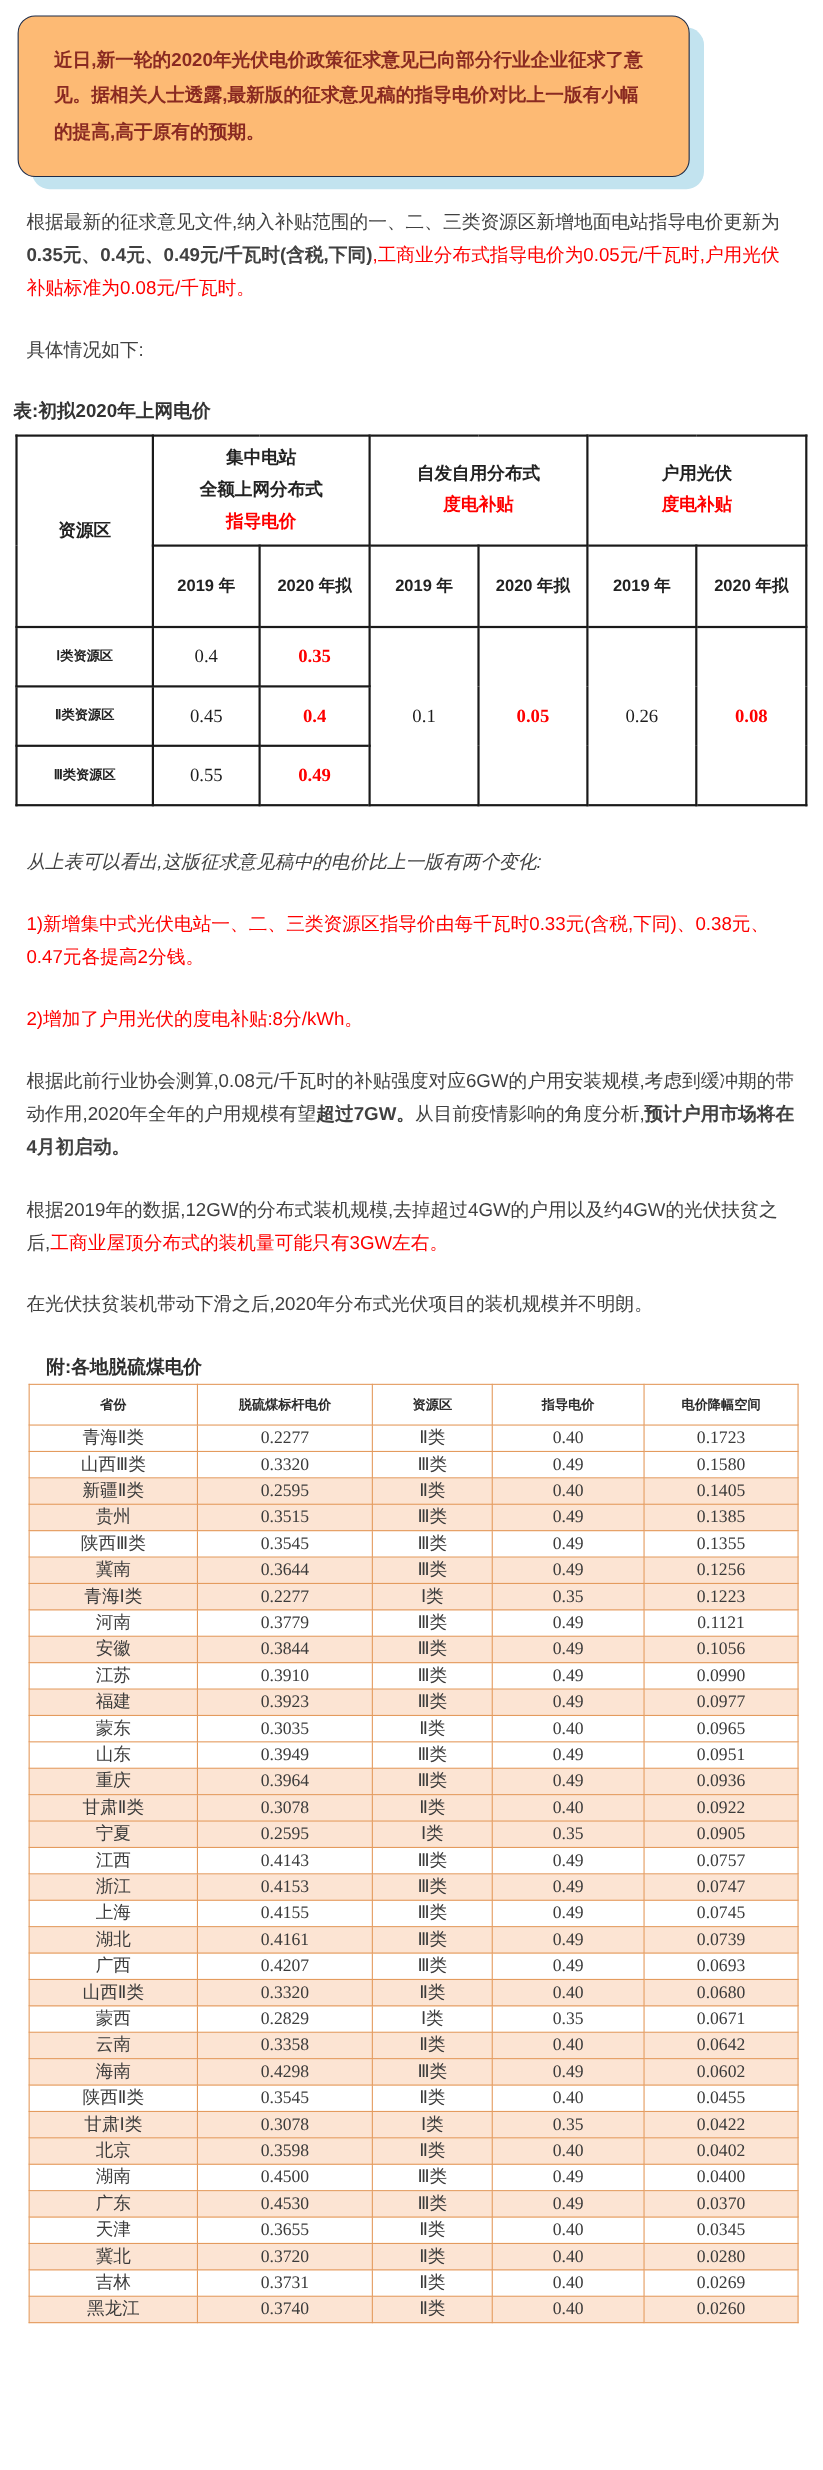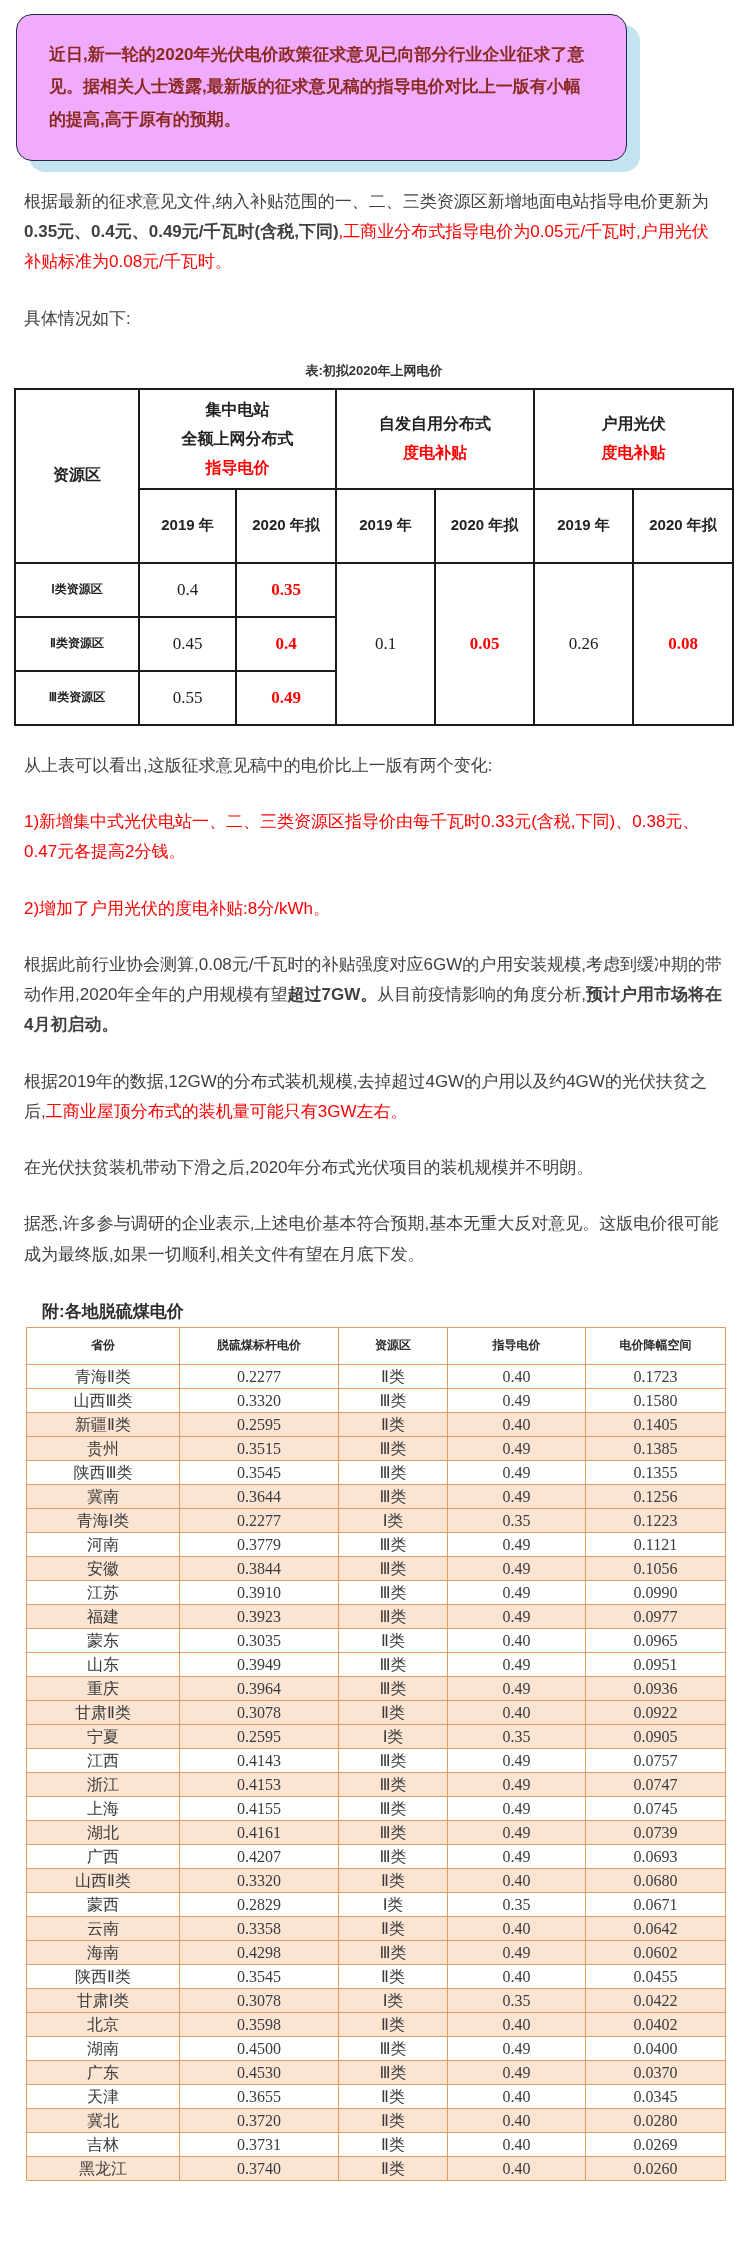--- a/index.html
+++ b/index.html
@@ -1,31 +1,31 @@
 <!DOCTYPE html>
 <html><head>
 <meta charset="utf-8">
 <style>
   html,body{margin:0;padding:0;background:#ffffff;}
   body{width:748px;font-family:"Liberation Sans",sans-serif;color:#404040;}
   .page{width:748px;height:2245px;overflow:hidden;background:#fff;box-sizing:border-box;padding:14px 12px 0 12px;}
 
   
   .callout{box-sizing:border-box;width:611px;margin-left:4px;border:1px solid #1d2b47;border-radius:16px;
-    background:#f0abfc;box-shadow:13px 11px 0 0 #c2e3ef;padding:24px 32px;
+    background:#fdba74;box-shadow:13px 11px 0 0 #c2e3ef;padding:24px 32px;
     font-size:17px;font-weight:700;line-height:1.9;color:#8a2a22;}
 
   
   .para{margin:26px 12px;font-size:17px;line-height:1.78;color:#404040;}
   .seg-normal{color:#404040;}
   .seg-red{color:#fe0000;}
   .seg-red-bold{color:#404040;font-weight:700;}
 
   
-  .t1-title{margin:20px 0 6px 0;text-align:center;font-size:13px;font-weight:700;color:#333;line-height:1.7;}
+  .t1-title{margin:20px 0 6px 0;text-align:left;font-size:17px;font-weight:700;color:#333;line-height:1.7;}
 
   
   table.t1{border-collapse:collapse;margin:0 auto;width:718px;table-layout:fixed;}
   table.t1 th,table.t1 td{border:2px solid #1a1a1a;text-align:center;vertical-align:middle;padding:0;}
   table.t1 .corner{font-size:16px;font-weight:700;color:#222;width:124px;}
   .grp{display:flex;flex-direction:column;justify-content:center;gap:9px;padding:10px 0;}
   .grp .l-black{font-size:16px;font-weight:700;color:#222;line-height:1.25;}
   .grp .l-red{font-size:16px;font-weight:700;color:#fe0000;line-height:1.25;}
   table.t1 .yr{height:72px;font-size:15px;font-weight:700;color:#222;}
   table.t1 .rowlab{height:52px;font-size:12px;font-weight:700;color:#222;}
@@ -117,27 +117,26 @@
         <td class="num-red">0.4</td>
       </tr>
       <tr>
         <td class="rowlab">Ⅲ类资源区</td>
         <td class="num">0.55</td>
         <td class="num-red">0.49</td>
       </tr>
     </tbody>
   </table>
 
-  <p class="para" style="margin-top:25px;"><span class="seg-normal">从上表可以看出,这版征求意见稿中的电价比上一版有两个变化:</span></p>
+  <p class="para" style="margin-top:36px;font-style:italic;"><span class="seg-normal">从上表可以看出,这版征求意见稿中的电价比上一版有两个变化:</span></p>
   <p class="para"><span class="seg-red">1)新增集中式光伏电站一、二、三类资源区指导价由每千瓦时0.33元(含税,下同)、0.38元、0.47元各提高2分钱。</span></p>
   <p class="para"><span class="seg-red">2)增加了户用光伏的度电补贴:8分/kWh。</span></p>
   <p class="para"><span class="seg-normal">根据此前行业协会测算,0.08元/千瓦时的补贴强度对应6GW的户用安装规模,考虑到缓冲期的带动作用,2020年全年的户用规模有望</span><span class="seg-red-bold">超过7GW。</span><span class="seg-normal">从目前疫情影响的角度分析,</span><span class="seg-red-bold">预计户用市场将在4月初启动。</span></p>
   <p class="para"><span class="seg-normal">根据2019年的数据,12GW的分布式装机规模,去掉超过4GW的户用以及约4GW的光伏扶贫之后,</span><span class="seg-red">工商业屋顶分布式的装机量可能只有3GW左右。</span></p>
   <p class="para"><span class="seg-normal">在光伏扶贫装机带动下滑之后,2020年分布式光伏项目的装机规模并不明朗。</span></p>
-  <p class="para"><span class="seg-normal">据悉,许多参与调研的企业表示,上述电价基本符合预期,基本无重大反对意见。这版电价很可能成为最终版,如果一切顺利,相关文件有望在月底下发。</span></p>
 
   <div class="appendix-h">附:各地脱硫煤电价</div>
 
   <table class="t2">
     <colgroup>
       <col class="c-prov">
         <col class="c-bench">
         <col class="c-zone">
         <col class="c-guide">
         <col class="c-gap">

